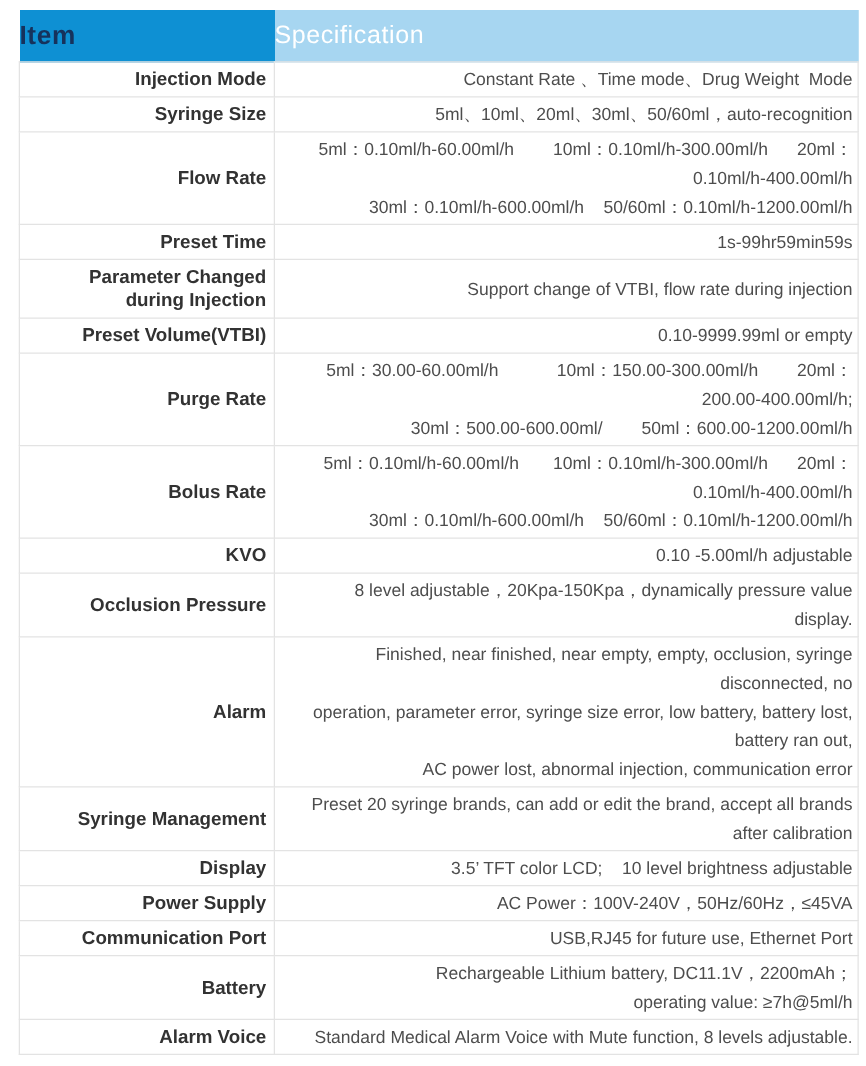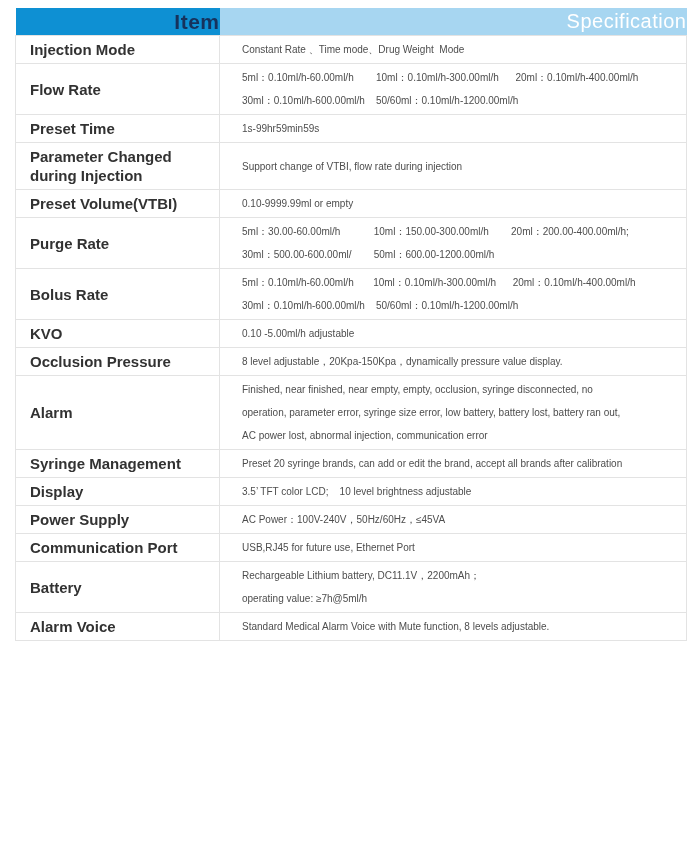--- a/index.html
+++ b/index.html
@@ -18,54 +18,55 @@
     width:671px;
     table-layout:fixed;
   }
   col.c-item{width:204px;}
   col.c-spec{width:467px;}
   th,td{
     margin:0;
     vertical-align:middle;
   }
   thead th{
-    height:27px;
+    height:41px;
     padding:0;
-    text-align:right;
+    text-align:left;
   }
   th.h-item{
     background:var(--header-left-bg);
     color:var(--header-left-text);
     font-size:21px;
     font-weight:bold;
     letter-spacing:0.5px;
   }
   th.h-spec{
     background:var(--header-right-bg);
     color:var(--header-right-text);
     font-size:20px;
     font-weight:normal;
     letter-spacing:0.5px;
     margin-top:48px;
   }
   tbody td{
     border:1px solid var(--border-color);
     border-top:none;
+    text-align:right;
   }
   tbody tr:first-child td{border-top:1px solid var(--border-color);}
   td.item{
     color:var(--item-text);
     font-size:15px;
     font-weight:bold;
     padding:4px 6px 4px 14px;
     line-height:19px;
   }
   td.spec{
     color:var(--spec-text);
-    font-size:10px;
+    font-size:14px;
     padding:2px 4px 2px 22px;
   }
   td.spec .line{
     line-height:23px;
     white-space:pre-wrap;
   }
 </style>
 </head>
 <body style="--header-left-bg: #0e90d3; --header-left-text: #16325c; --header-right-bg: #a7d6f1; --header-right-text: #ffffff; --border-color: #e3e3e3; --item-text: #323232; --spec-text: #4d4d4d;">
 
@@ -79,20 +80,26 @@
       <tr>
         <th class="h-item">Item</th>
         <th class="h-spec">Specification</th>
       </tr>
     </thead>
     <tbody id="table-body">
         <tr>
           <td class="item">Injection Mode</td>
           <td class="spec">
             <div class="line">Constant Rate 、Time mode、Drug Weight  Mode</div>
+          </td>
+        </tr>
+        <tr>
+          <td class="item">Syringe Size</td>
+          <td class="spec">
+            <div class="line">5ml、10ml、20ml、30ml、50/60ml，auto-recognition</div>
           </td>
         </tr>
         <tr>
           <td class="item">Flow Rate</td>
           <td class="spec">
             <div class="line">5ml：0.10ml/h-60.00ml/h        10ml：0.10ml/h-300.00ml/h      20ml：0.10ml/h-400.00ml/h</div>
             <div class="line">30ml：0.10ml/h-600.00ml/h    50/60ml：0.10ml/h-1200.00ml/h</div>
           </td>
         </tr>
         <tr>

